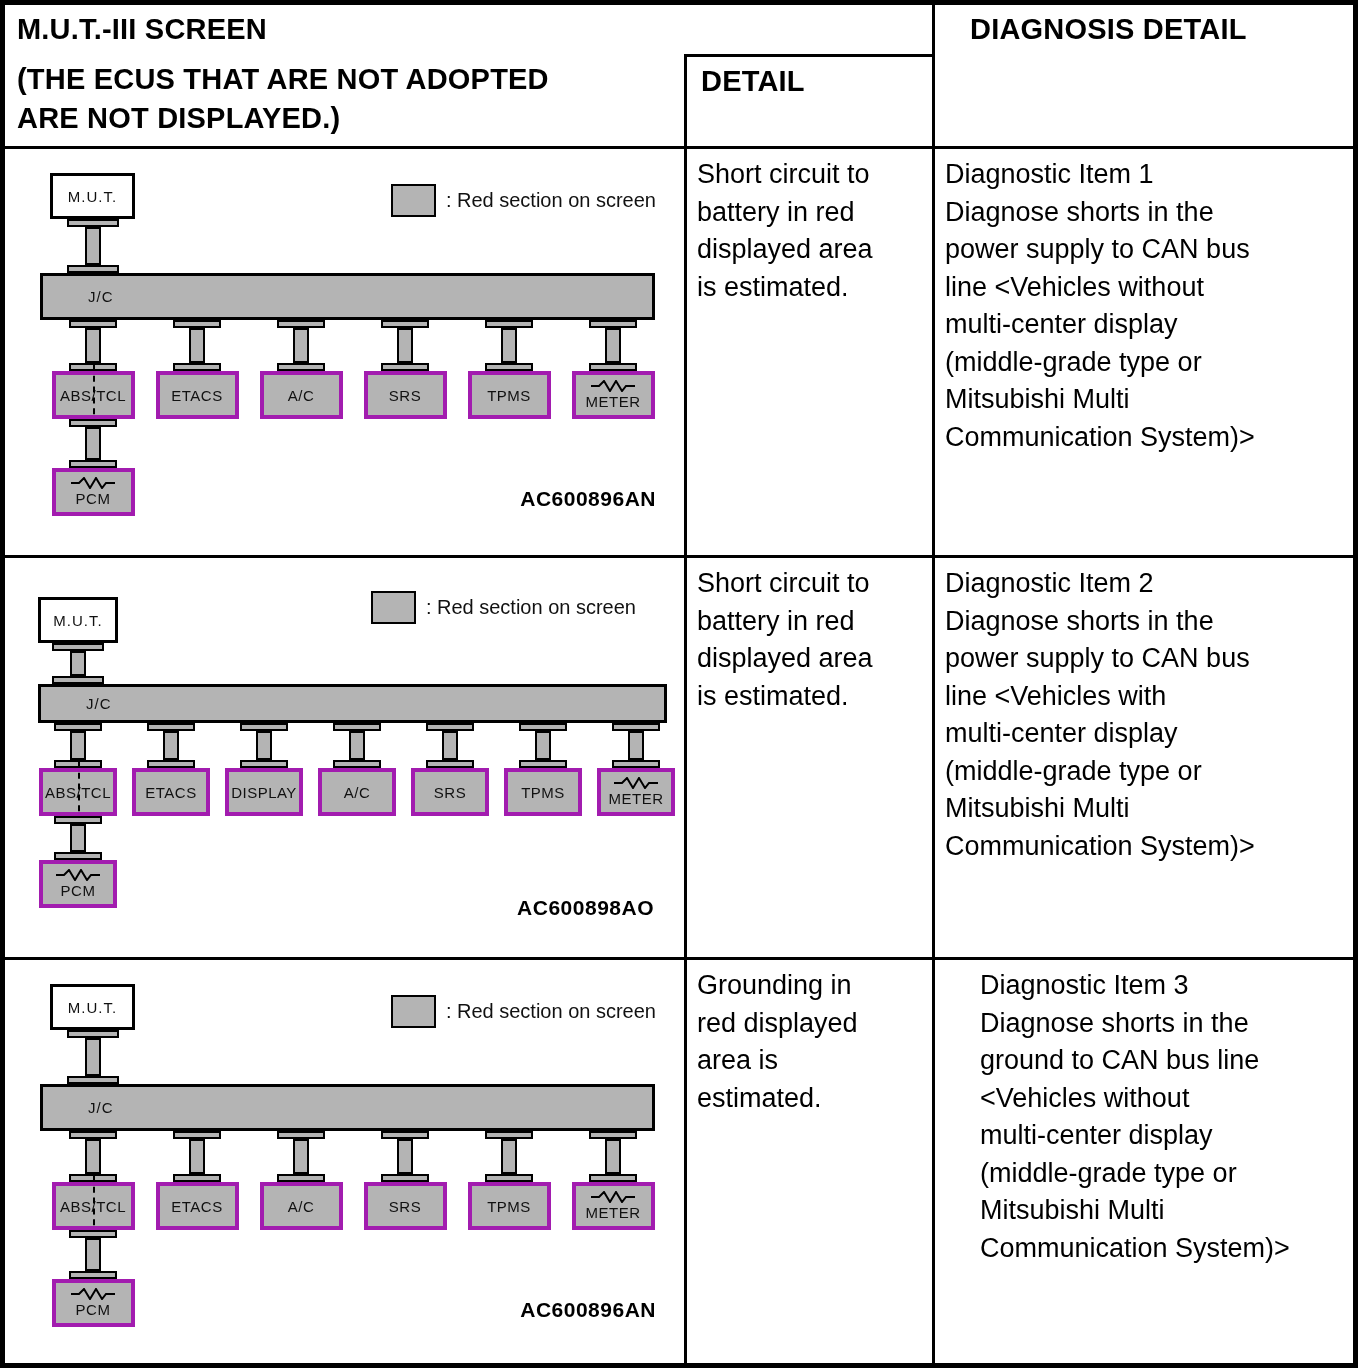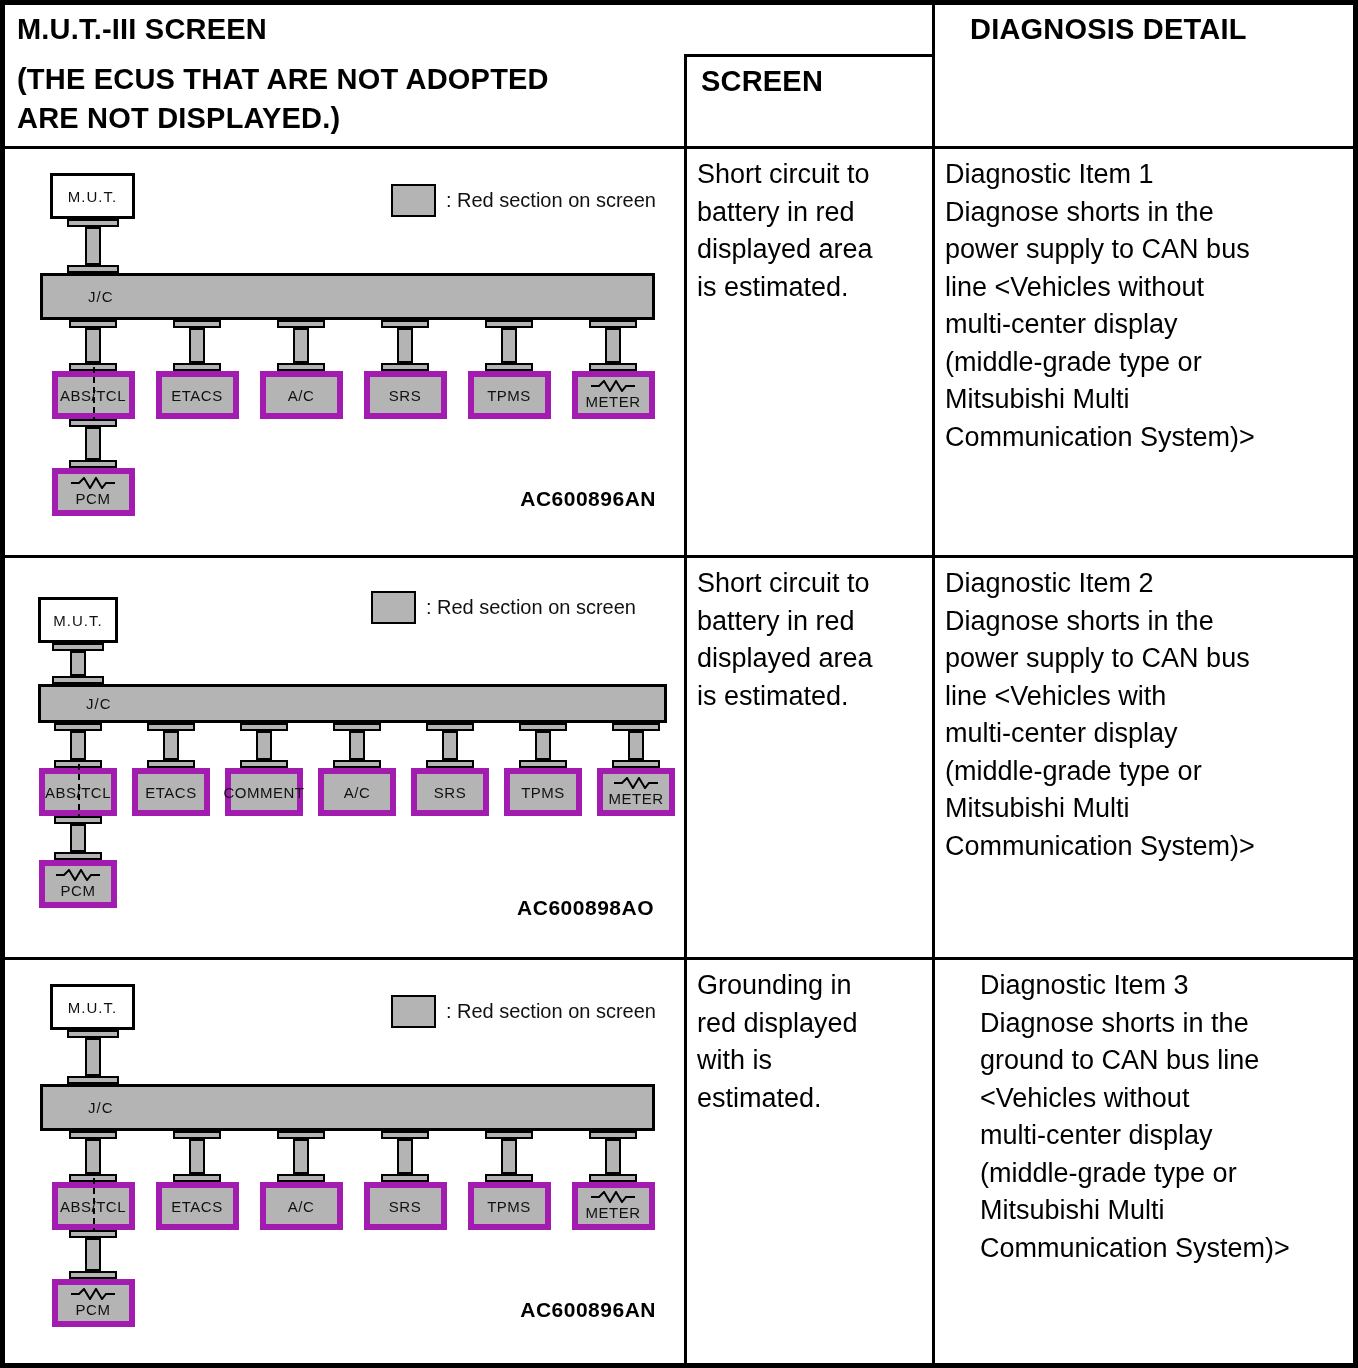--- a/index.html
+++ b/index.html
@@ -35,21 +35,21 @@
     position:absolute; background:var(--diagram-gray); border:3px solid #000; box-sizing:border-box;
     display:flex; align-items:center; padding-left:45px;
     font-size:15px; letter-spacing:1px; color:#111;
   }
   .mut {
     position:absolute; background:#fff; border:3px solid #000; box-sizing:border-box;
     display:flex; align-items:center; justify-content:center;
     font-size:15px; letter-spacing:1px; color:#111;
   }
   .ecu {
-    position:absolute; background:var(--diagram-gray); border:6px solid #a21caf; box-sizing:border-box;
+    position:absolute; background:var(--diagram-gray); border:4px solid #a21caf; box-sizing:border-box;
     display:flex; flex-direction:column; align-items:center; justify-content:center;
     font-size:15px; letter-spacing:0.5px; color:#111; overflow:visible;
   }
   .divider { position:absolute; left:50%; top:-10px; bottom:-10px; width:0; border-left:2px dashed #000; }
   .resistor { line-height:0; margin-bottom:1px; }
   .legend { position:absolute; display:flex; align-items:center; }
   .swatch { width:45px; height:33px; background:var(--diagram-gray); border:2px solid #000; box-sizing:border-box; margin-right:10px; }
   .legend-text { font-size:20px; color:#111; }
   .code { position:absolute; font-weight:bold; font-size:21px; letter-spacing:0.5px; color:#000; }
 </style>
@@ -61,21 +61,21 @@
   <div class="hline" style="top:141px;"></div>
   <div class="hline" style="top:550px;"></div>
   <div class="hline" style="top:952px;"></div>
   <div class="vline" style="left:679px; top:141px; height:1217px;"></div>
   <div class="vline" style="left:927px; top:0; height:1358px;"></div>
 
   <div class="hdr subtitle">(THE ECUS THAT ARE NOT ADOPTED
 ARE NOT DISPLAYED.)</div>
   <div class="hdr title">M.U.T.-III SCREEN</div>
   <div class="comment-hdr-box">
-    <div class="hdr comment-label">SCREEN</div>
+    <div class="hdr comment-label">DETAIL</div>
   </div>
   <div class="hdr diag">DIAGNOSIS DETAIL</div>
 
   <div id="diagram-0" class="cell diagram" style="left:0; top:144px; width:679px; height:406px;">
       <div class="legend" style="top: 35px; right: 28px;">
         <div class="swatch"></div>
         <div class="legend-text" style="position: static;">: Red section on screen</div>
       </div>
       <div class="cpiece" style="left: 62px; top: 70px; width: 52px; height: 8px;"></div>
       <div class="cpiece" style="left: 80px; top: 78px; width: 16px; height: 38px;"></div>
@@ -166,21 +166,21 @@
       <div class="cpiece" style="left: 142px; top: 165px; width: 48px; height: 8px;"></div>
       <div class="cpiece" style="left: 158px; top: 173px; width: 16px; height: 29px;"></div>
       <div class="cpiece" style="left: 142px; top: 202px; width: 48px; height: 8px;"></div>
       <div class="ecu" style="left: 127px; top: 210px; width: 78px; height: 48px;">
         <div style="position: static;">ETACS</div>
       </div>
       <div class="cpiece" style="left: 235px; top: 165px; width: 48px; height: 8px;"></div>
       <div class="cpiece" style="left: 251px; top: 173px; width: 16px; height: 29px;"></div>
       <div class="cpiece" style="left: 235px; top: 202px; width: 48px; height: 8px;"></div>
       <div class="ecu" style="left: 220px; top: 210px; width: 78px; height: 48px;">
-        <div style="position: static;">COMMENT</div>
+        <div style="position: static;">DISPLAY</div>
       </div>
       <div class="cpiece" style="left: 328px; top: 165px; width: 48px; height: 8px;"></div>
       <div class="cpiece" style="left: 344px; top: 173px; width: 16px; height: 29px;"></div>
       <div class="cpiece" style="left: 328px; top: 202px; width: 48px; height: 8px;"></div>
       <div class="ecu" style="left: 313px; top: 210px; width: 78px; height: 48px;">
         <div style="position: static;">A/C</div>
       </div>
       <div class="cpiece" style="left: 421px; top: 165px; width: 48px; height: 8px;"></div>
       <div class="cpiece" style="left: 437px; top: 173px; width: 16px; height: 29px;"></div>
       <div class="cpiece" style="left: 421px; top: 202px; width: 48px; height: 8px;"></div>
@@ -282,21 +282,21 @@
       <div class="ecu" style="left: 46.5px; top: 319px; width: 83px; height: 48px;">
         <div class="resistor"><svg viewBox="0 0 46 12" width="46" height="12" aria-hidden="true">
             <path d="M1 6 H9 L14 1 L20 11 L26 1 L32 11 L36 6 H45" fill="none" stroke="#000" stroke-width="2"></path>
           </svg></div>
         <div style="position: static;">PCM</div>
       </div>
       <div class="code" style="top: 338px; right: 28px;">AC600896AN</div>
     </div>
   <div class="cell text-cell" style="left:682px; top:955px; width:245px; height:403px;">Grounding in
 red displayed
-with is
+area is
 estimated.</div>
   <div class="cell text-cell" style="left:965px; top:955px; width:423px; height:336px;">Diagnostic Item 3
 Diagnose shorts in the
 ground to CAN bus line
 &lt;Vehicles without
 multi-center display
 (middle-grade type or
 Mitsubishi Multi
 Communication System)&gt;</div>
 

